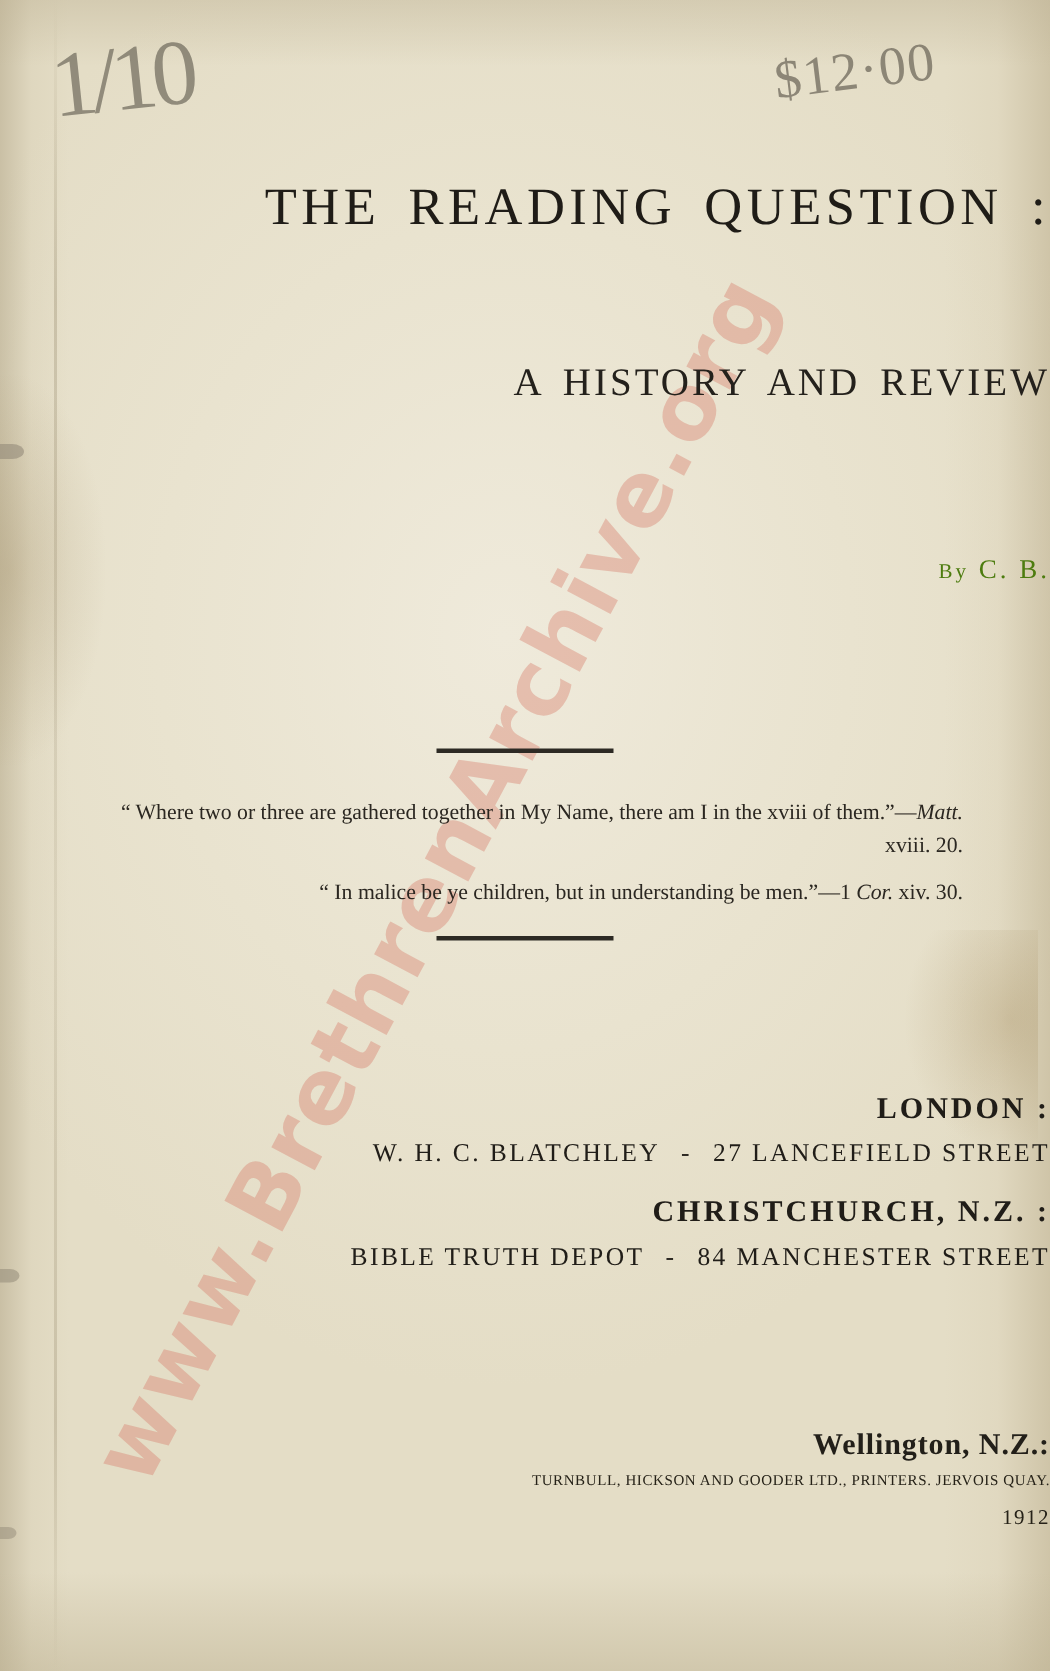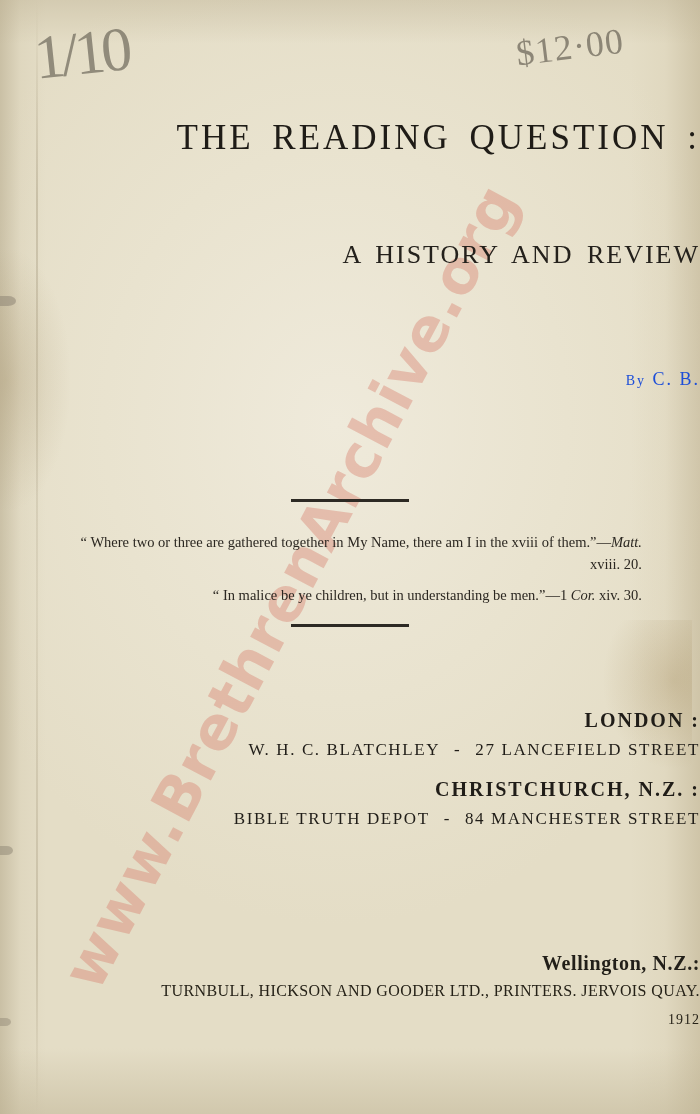--- a/index.html
+++ b/index.html
@@ -130,21 +130,21 @@
     letter-spacing: 2px;
     word-spacing: 5px;
     color: #24211c;
   }
   .byline {
     position: absolute;
     left: 14px; right: 0;
     top: 369px;
     font-size: 18px;
     letter-spacing: 2px;
-    color: #1d4ed8;
+    color: #4d7c0f;
   }
   .byline .small-caps { font-size: 14px; }
 
   .rule {
     position: absolute;
     height: 3px;
     background: #2d2a24;
     left: 50%;
     transform: translateX(-50%);
   }
@@ -158,21 +158,21 @@
     font-size: 14.5px;
     line-height: 1.55;
     color: #2b2721;
   }
   .quote-2 { margin-top: 8px; }
   .quotes i { font-style: italic; }
 
   .imprint {
     position: absolute;
     left: 0; right: 0;
-    top: 709px;
+    top: 728px;
     padding-left: 44px;
   }
   .imprint .city {
     font-size: 20px;
     letter-spacing: 2px;
     font-weight: bold;
     color: #201d18;
   }
   .imprint .addr {
     font-size: 17px;
@@ -189,21 +189,21 @@
     left: 0; right: 0;
     top: 952px;
   }
   .colophon .place {
     font-size: 20px;
     font-weight: bold;
     letter-spacing: .6px;
     color: #221f19;
   }
   .colophon .printer {
-    font-size: 16px;
+    font-size: 10px;
     letter-spacing: .4px;
     margin-top: 7px;
     color: #262218;
   }
   .colophon .year {
     font-size: 14px;
     margin-top: 12px;
     letter-spacing: 1px;
     color: #262218;
   }

